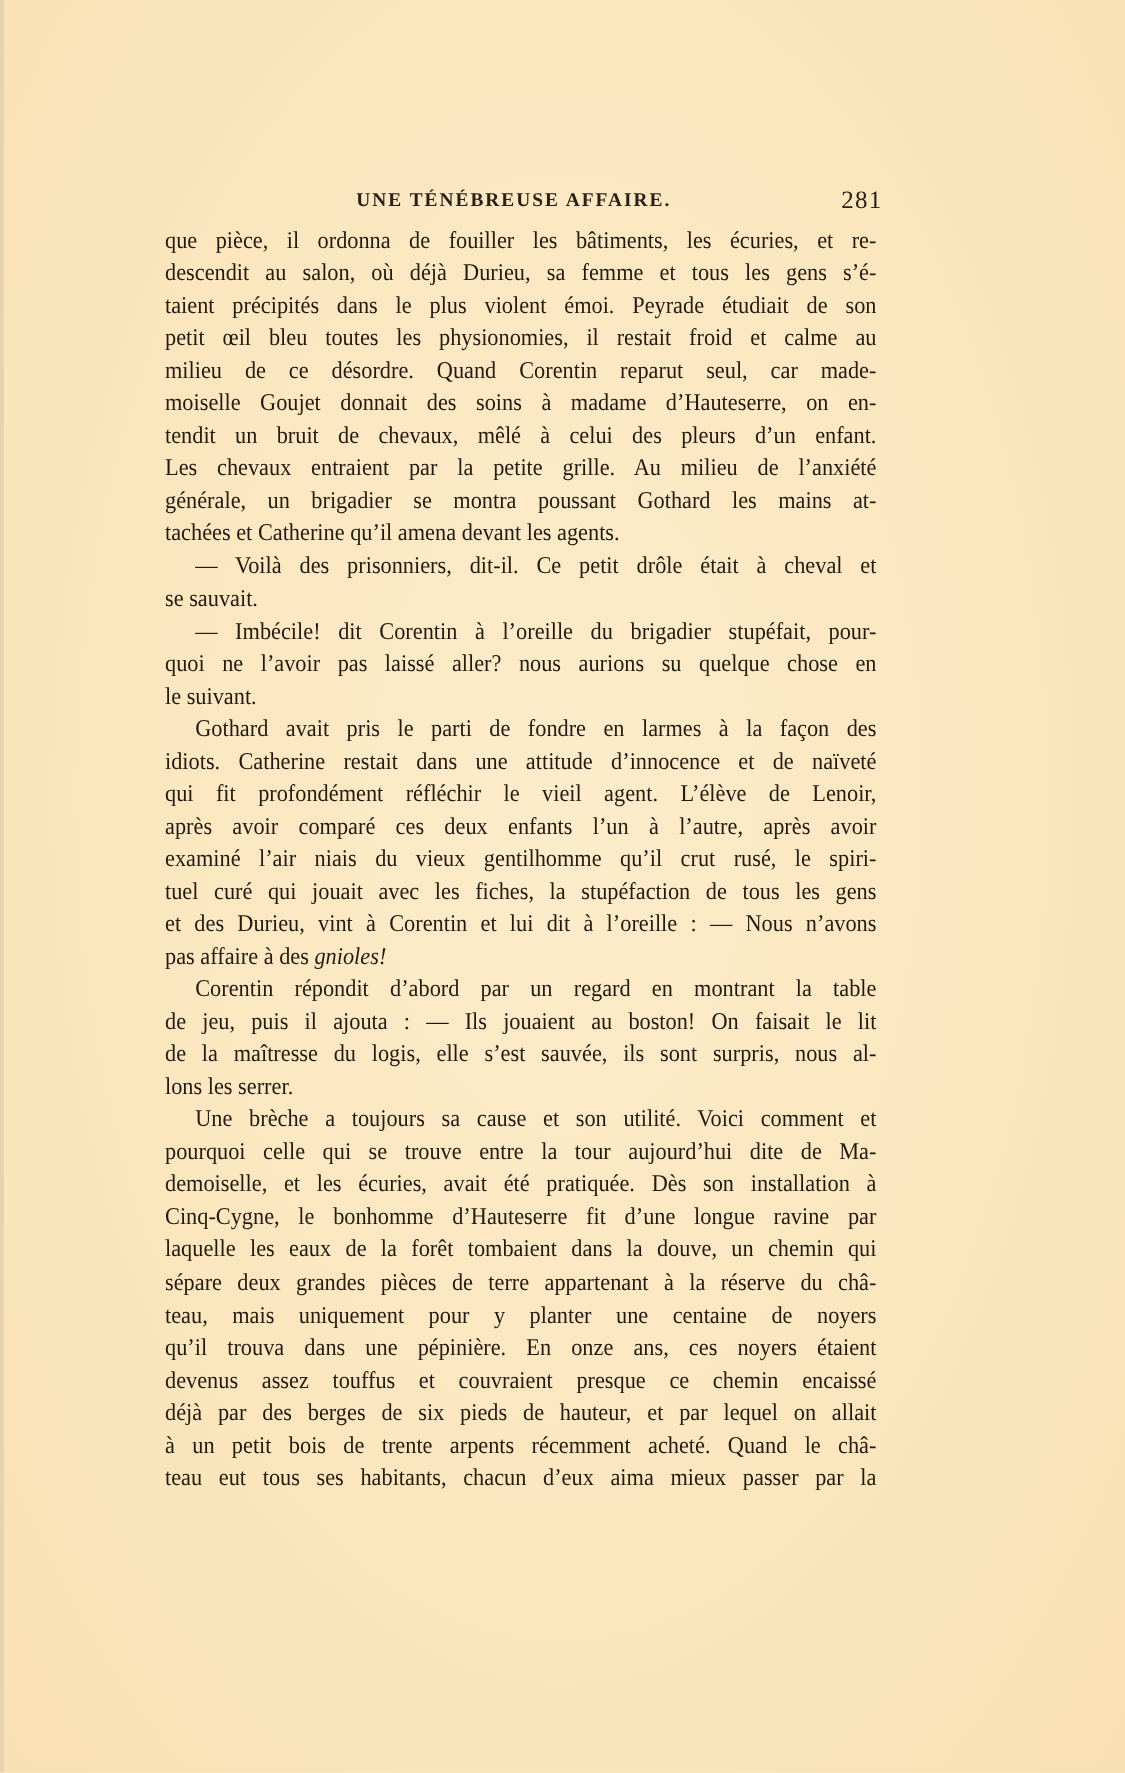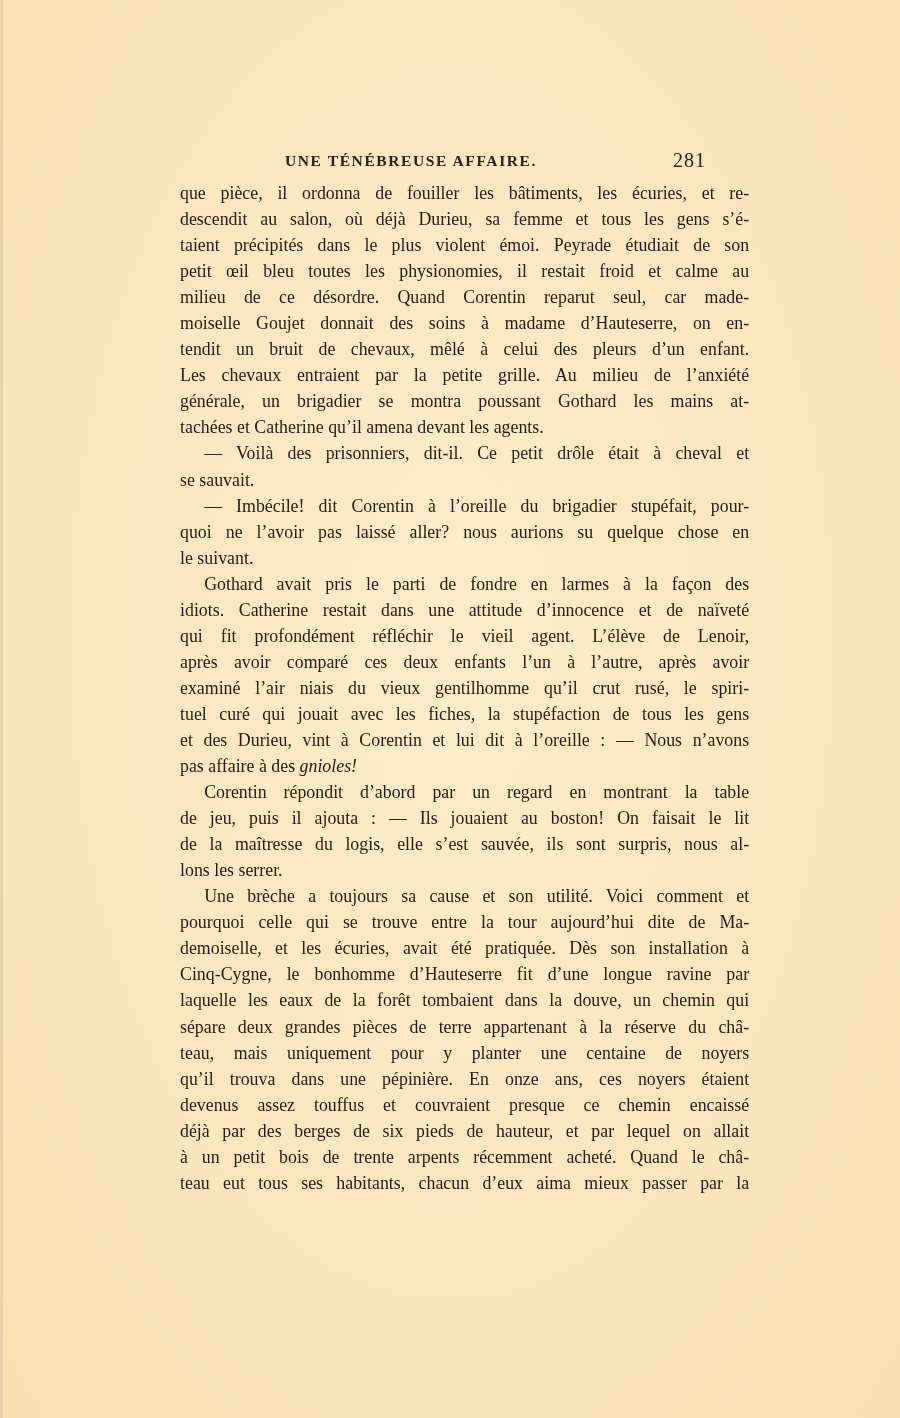--- a/index.html
+++ b/index.html
@@ -54,21 +54,20 @@
     }
     .body-text {
       position: absolute;
       top: 180px;
       left: 132px;
       width: 570px;
       font-family: "Liberation Serif", serif;
       font-size: 19.2px;
       line-height: 26.05px;
       color: #231a12;
-      margin-left: 48px;
     }
     .line {
       display: block;
       white-space: nowrap;
       text-align: justify;
       text-align-last: justify;
       height: 26.05px;
       transform: scaleX(0.93);
       transform-origin: left center;
       width: 612px;

